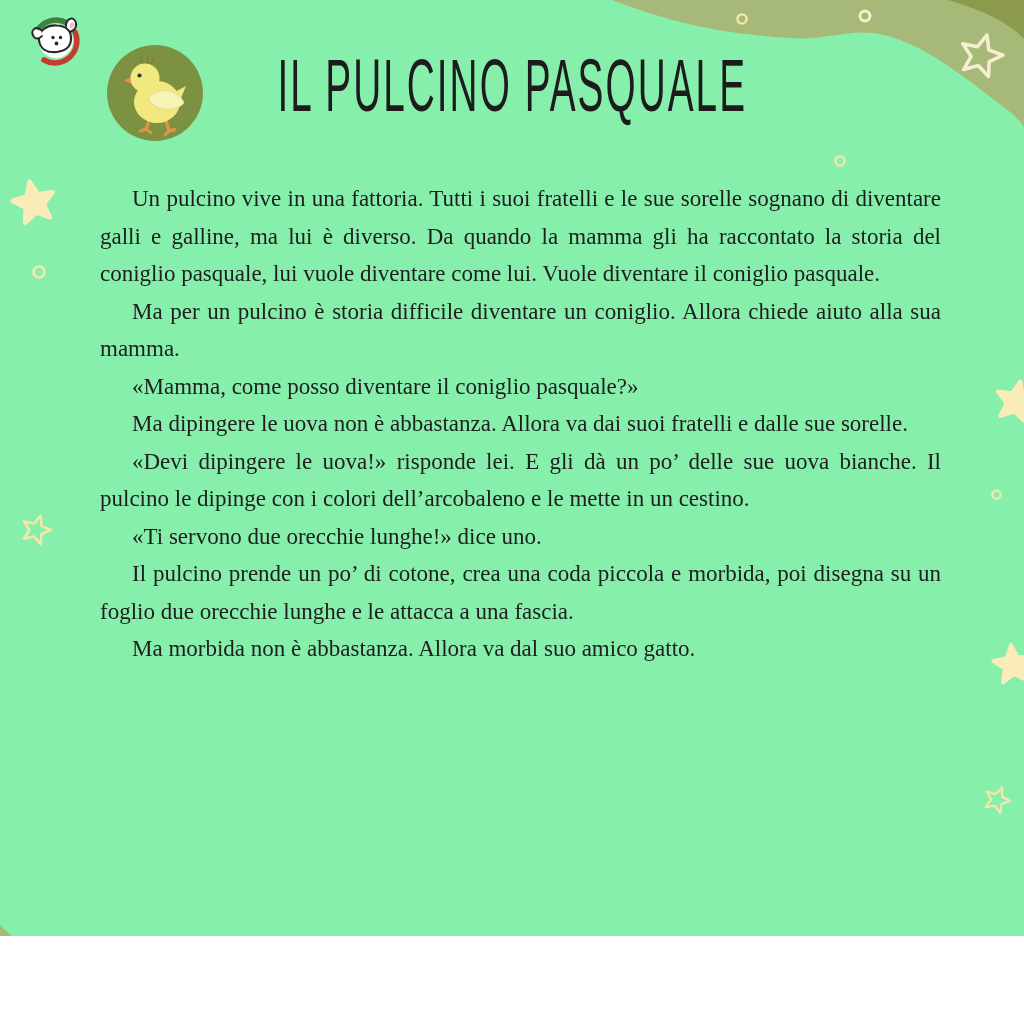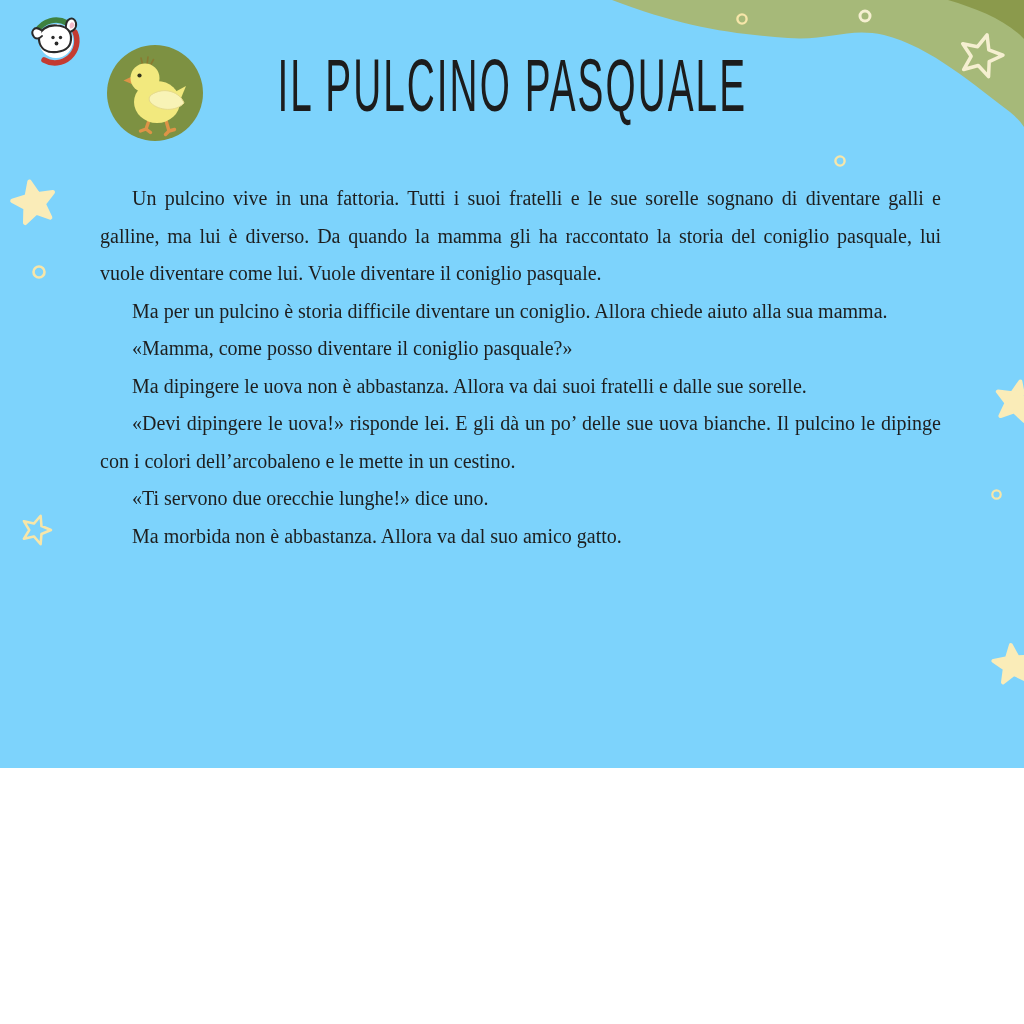--- a/index.html
+++ b/index.html
@@ -1,37 +1,37 @@
 <!DOCTYPE html>
 <html><head>
 <meta charset="utf-8">
 <style>
   html,body{margin:0;padding:0;}
   #page{
-    position:relative;width:1024px;height:768px;background:#7dd3fc;
+    position:relative;width:1024px;height:936px;background:#86efac;
     overflow:hidden;font-family:"Liberation Serif",serif;
   }
   .abs{position:absolute;}
   
   #logo{left:24px;top:10px;width:64px;height:64px;}
   #badge{left:107px;top:45px;width:96px;height:96px;}
   #title-wrap{
     left:0;top:52px;width:1024px;text-align:center;
   }
   #title{
     display:inline-block;
     font-family:"Liberation Sans",sans-serif;
     font-size:57px;font-weight:400;color:#1c1c1c;
     letter-spacing:3px;white-space:nowrap;
     transform:scale(0.68,1.30);transform-origin:50% 50%;
   }
   
   #story{
     left:100px;top:180px;width:841px;
-    font-size:20px;line-height:37.5px;color:#1e1e1e;
+    font-size:23px;line-height:37.5px;color:#1e1e1e;
     text-align:justify;
   }
   #story p{margin:0;text-indent:32px;}
   
   #copyright-wrap{right:30px;top:978px;width:300px;text-align:left;}
   #copyright{
     display:inline-block;
     font-family:"Liberation Sans",sans-serif;
     font-size:19px;font-weight:400;color:#1c1c1c;
     letter-spacing:1.5px;white-space:nowrap;
@@ -96,20 +96,21 @@
     <span id="title">IL PULCINO PASQUALE</span>
   </div>
 
   <div id="story" class="abs">
       <p>Un pulcino vive in una fattoria. Tutti i suoi fratelli e le sue sorelle sognano di diventare galli e galline, ma lui è diverso. Da quando la mamma gli ha raccontato la storia del coniglio pasquale, lui vuole diventare come lui. Vuole diventare il coniglio pasquale.</p>
       <p>Ma per un pulcino è storia difficile diventare un coniglio. Allora chiede aiuto alla sua mamma.</p>
       <p>«Mamma, come posso diventare il coniglio pasquale?»</p>
       <p>Ma dipingere le uova non è abbastanza. Allora va dai suoi fratelli e dalle sue sorelle.</p>
       <p>«Devi dipingere le uova!» risponde lei. E gli dà un po’ delle sue uova bianche. Il pulcino le dipinge con i colori dell’arcobaleno e le mette in un cestino.</p>
       <p>«Ti servono due orecchie lunghe!» dice uno.</p>
+      <p>Il pulcino prende un po’ di cotone, crea una coda piccola e morbida, poi disegna su un foglio due orecchie lunghe e le attacca a una fascia.</p>
       <p>Ma morbida non è abbastanza. Allora va dal suo amico gatto.</p>
     </div>
 
   <div id="copyright-wrap" class="abs">
     <span id="copyright">© ITALIANO BELLO</span>
   </div>
 
   <svg class="deco" style="left:9px;top:178px" width="50" height="50" viewBox="-1.15 -1.15 2.3 2.3">
     <use href="#star5" fill="#FAECB8" stroke="#FAECB8" stroke-width="0.2" transform="rotate(-12)"></use>
   </svg>

